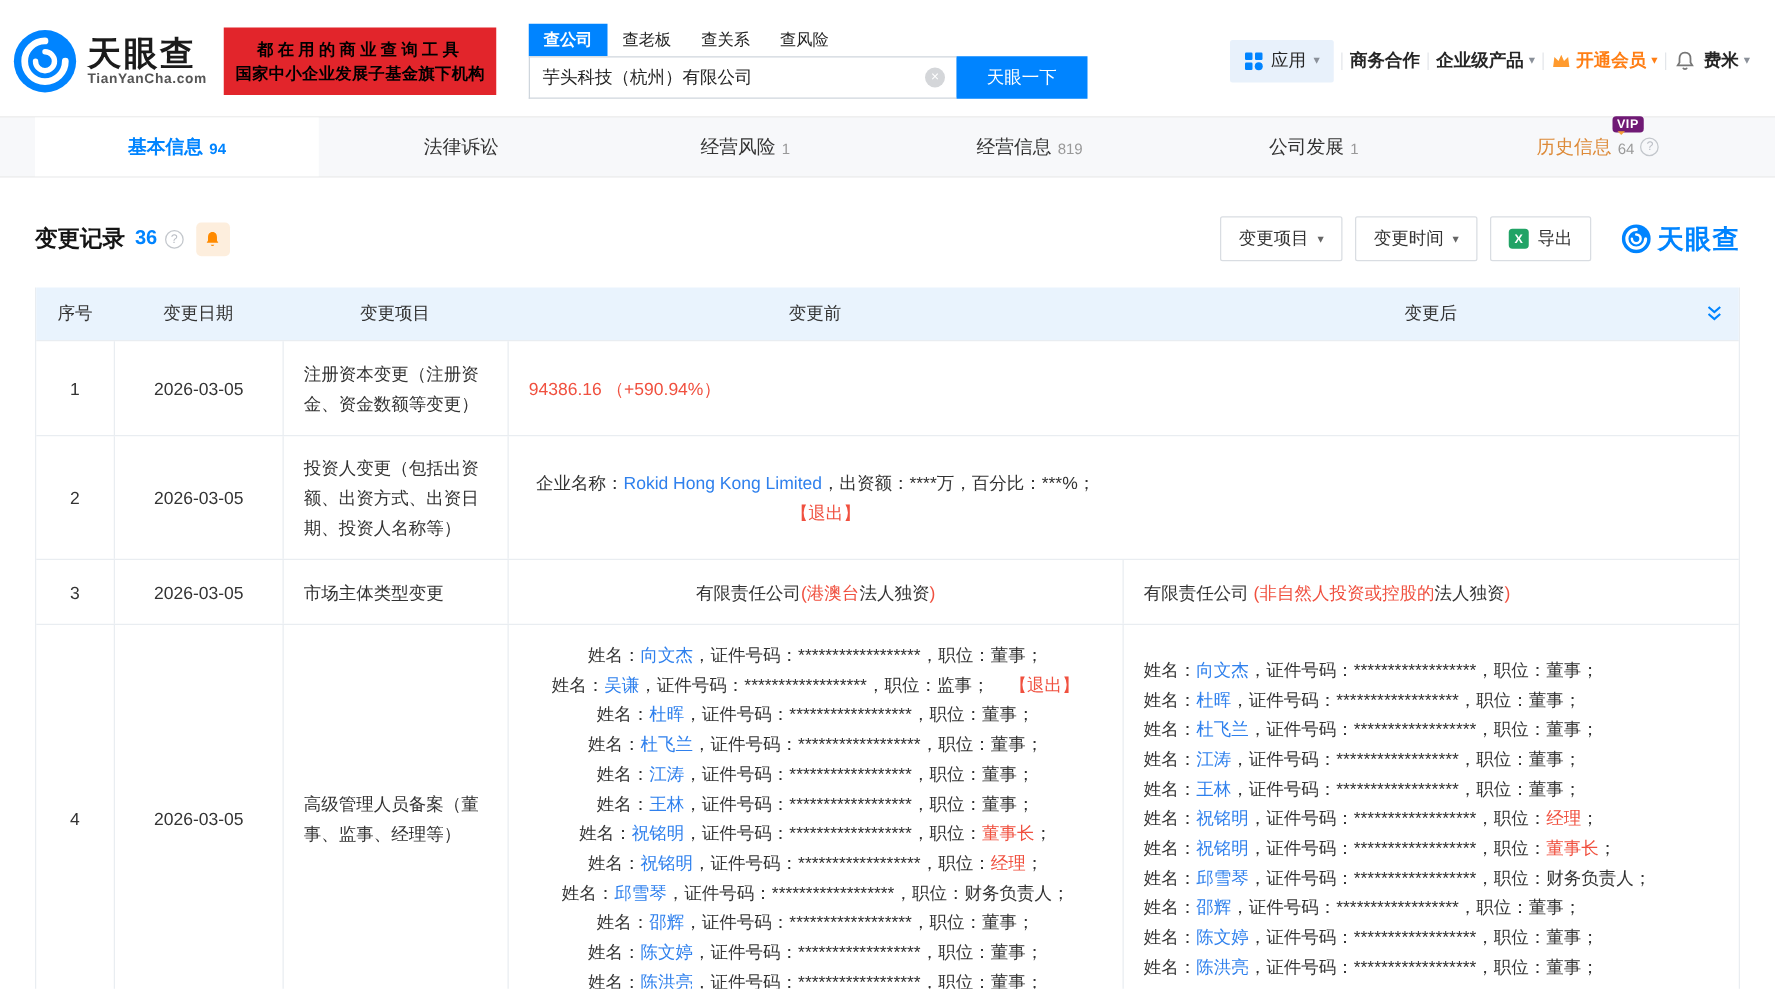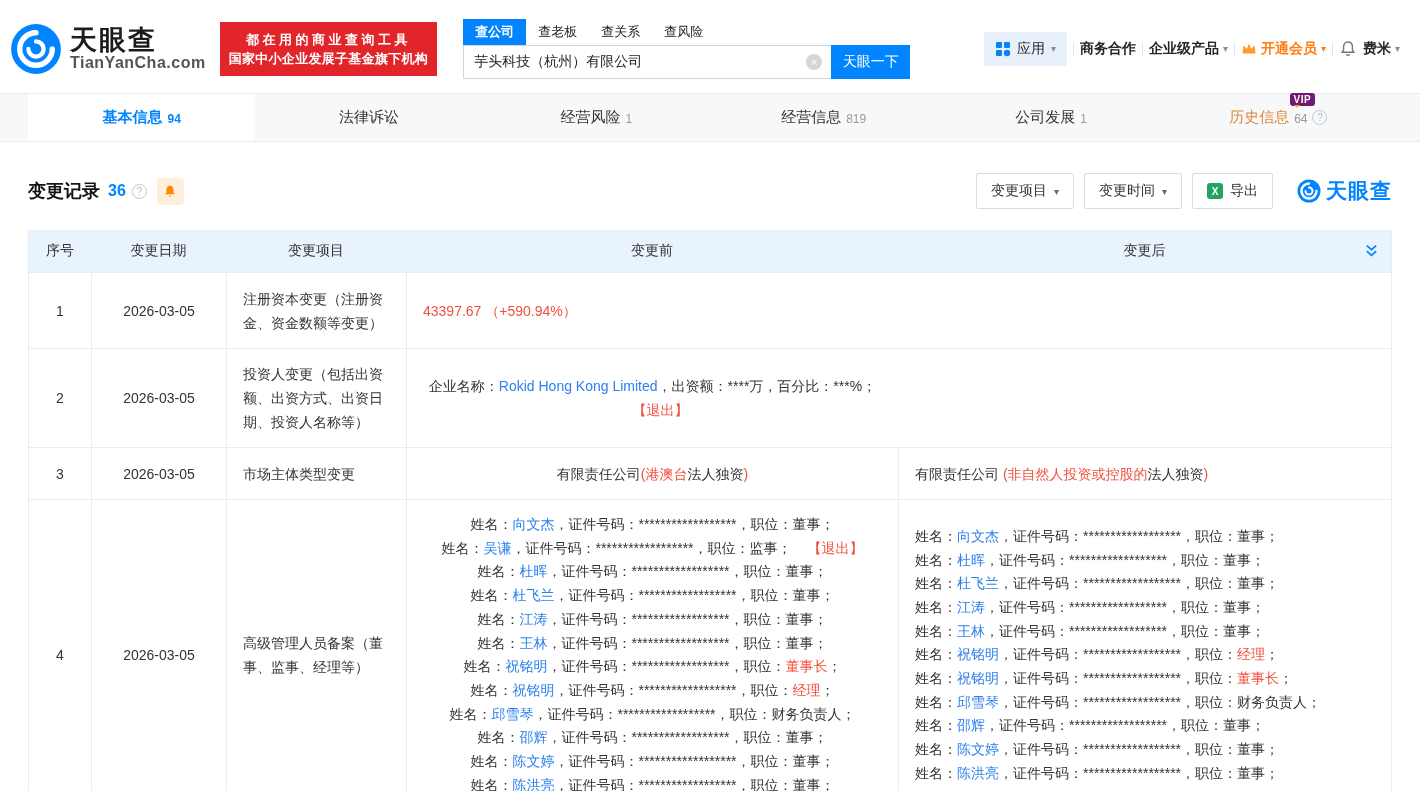--- a/index.html
+++ b/index.html
@@ -6,37 +6,37 @@
     --blue:#0084ff; --link:#2f80ed; --red:#f0503f; --orange:#ff7e14;
     --border:#e9edf1; --hbg:#e9f3fd; --tabbg:#f7f8fa; --ink:#333;
   }
   *{box-sizing:border-box;margin:0;padding:0;}
   html,body{width:1420px;height:791px;overflow:hidden;background:#fff;
     font-family:"Liberation Sans","DejaVu Sans",sans-serif;color:var(--ink);}
   
   .hdr{display:flex;align-items:center;height:93px;padding:4px 20px 0 10px;background:#fff;}
   .logo-wrap{display:flex;align-items:center;gap:8px;cursor:pointer;}
   .logo-cn{font-size:27px;font-weight:bold;color:#1b1b1b;letter-spacing:2px;line-height:28px;}
-  .logo-en{font-size:16px;color:#555;font-weight:bold;letter-spacing:.5px;}
-  .slogan{margin-left:14px;background:#e2252b;color:#ffffff;font-weight:bold;font-size:13px;
+  .logo-en{font-size:11px;color:#555;font-weight:bold;letter-spacing:.5px;}
+  .slogan{margin-left:14px;background:#e2252b;color:#000000;font-weight:bold;font-size:13px;
     padding:8px 9px;line-height:19px;text-align:center;white-space:nowrap;}
   .slogan .l1{letter-spacing:3.5px;}
   .slogan .l2{letter-spacing:.3px;}
   .search-area{margin-left:26px;width:447px;}
   .search-tabs{display:flex;align-items:flex-end;font-size:13px;}
   .stab{padding:4px 12px;cursor:pointer;color:#222;}
   .stab.active{background:var(--blue);color:#fff;font-weight:bold;}
   .search-row{display:flex;height:34px;}
   .input-wrap{position:relative;flex:1;}
   .input-wrap input{width:100%;height:34px;border:1px solid #cfd6dd;border-right:none;
     padding:0 32px 0 10px;font-size:14px;color:#222;outline:none;
     font-family:"Liberation Sans","DejaVu Sans",sans-serif;}
   .clear-ic{position:absolute;right:9px;top:9px;width:16px;height:16px;border-radius:50%;
     background:#d4d6d9;color:#fff;font-size:11px;line-height:16px;text-align:center;cursor:pointer;}
-  .search-btn{width:79px;background:var(--blue);color:#fff;border:none;font-size:14px;cursor:pointer;
+  .search-btn{width:105px;background:var(--blue);color:#fff;border:none;font-size:14px;cursor:pointer;
     font-family:Liberation Sans, sans-serif;}
   .top-right{margin-left:auto;display:flex;align-items:center;gap:6px;font-size:14px;color:#262626;}
   .apps-btn{display:flex;align-items:center;gap:6px;background:#e8f1fb;padding:8px 11px;border-radius:2px;cursor:pointer;}
   .caret{font-size:10px;color:#8a9099;}
   .vline{width:1px;height:14px;background:#e3e6ea;}
   .navlink{cursor:pointer;display:flex;align-items:center;gap:4px;font-weight:bold;}
   .vip-link{color:var(--orange);font-weight:bold;display:flex;align-items:center;gap:4px;cursor:pointer;}
   .vip-link .caret{color:var(--orange);}
   
   .tabbar{display:flex;background:var(--tabbg);border-top:1px solid #ececec;border-bottom:1px solid #ececec;height:49px;padding:0 28px;}
@@ -252,21 +252,21 @@
     </span>
   </div>
   <div id="tbody">
       <div class="trow">
         <div class="td center col-no">1</div>
         <div class="td center col-date">2026-03-05</div>
         <div class="td col-item">
           <div class="segwrap">注册资本变更（注册资金、资金数额等变更）</div>
         </div>
         <div class="td col-after">
-          <div class="segwrap"><span class="c-red">43397.67 （+590.94%）</span></div>
+          <div class="segwrap"><span class="c-red">94386.16 （+590.94%）</span></div>
         </div>
       </div>
       <div class="trow">
         <div class="td center col-no">2</div>
         <div class="td center col-date">2026-03-05</div>
         <div class="td col-item">
           <div class="segwrap">投资人变更（包括出资额、出资方式、出资日期、投资人名称等）</div>
         </div>
         <div class="td col-before">
           <div class="segwrap"><span>企业名称：</span><span class="c-link">Rokid Hong Kong Limited</span><span>，出资额：****万，百分比：***%；</span><span class="c-tag">【退出】</span></div>

